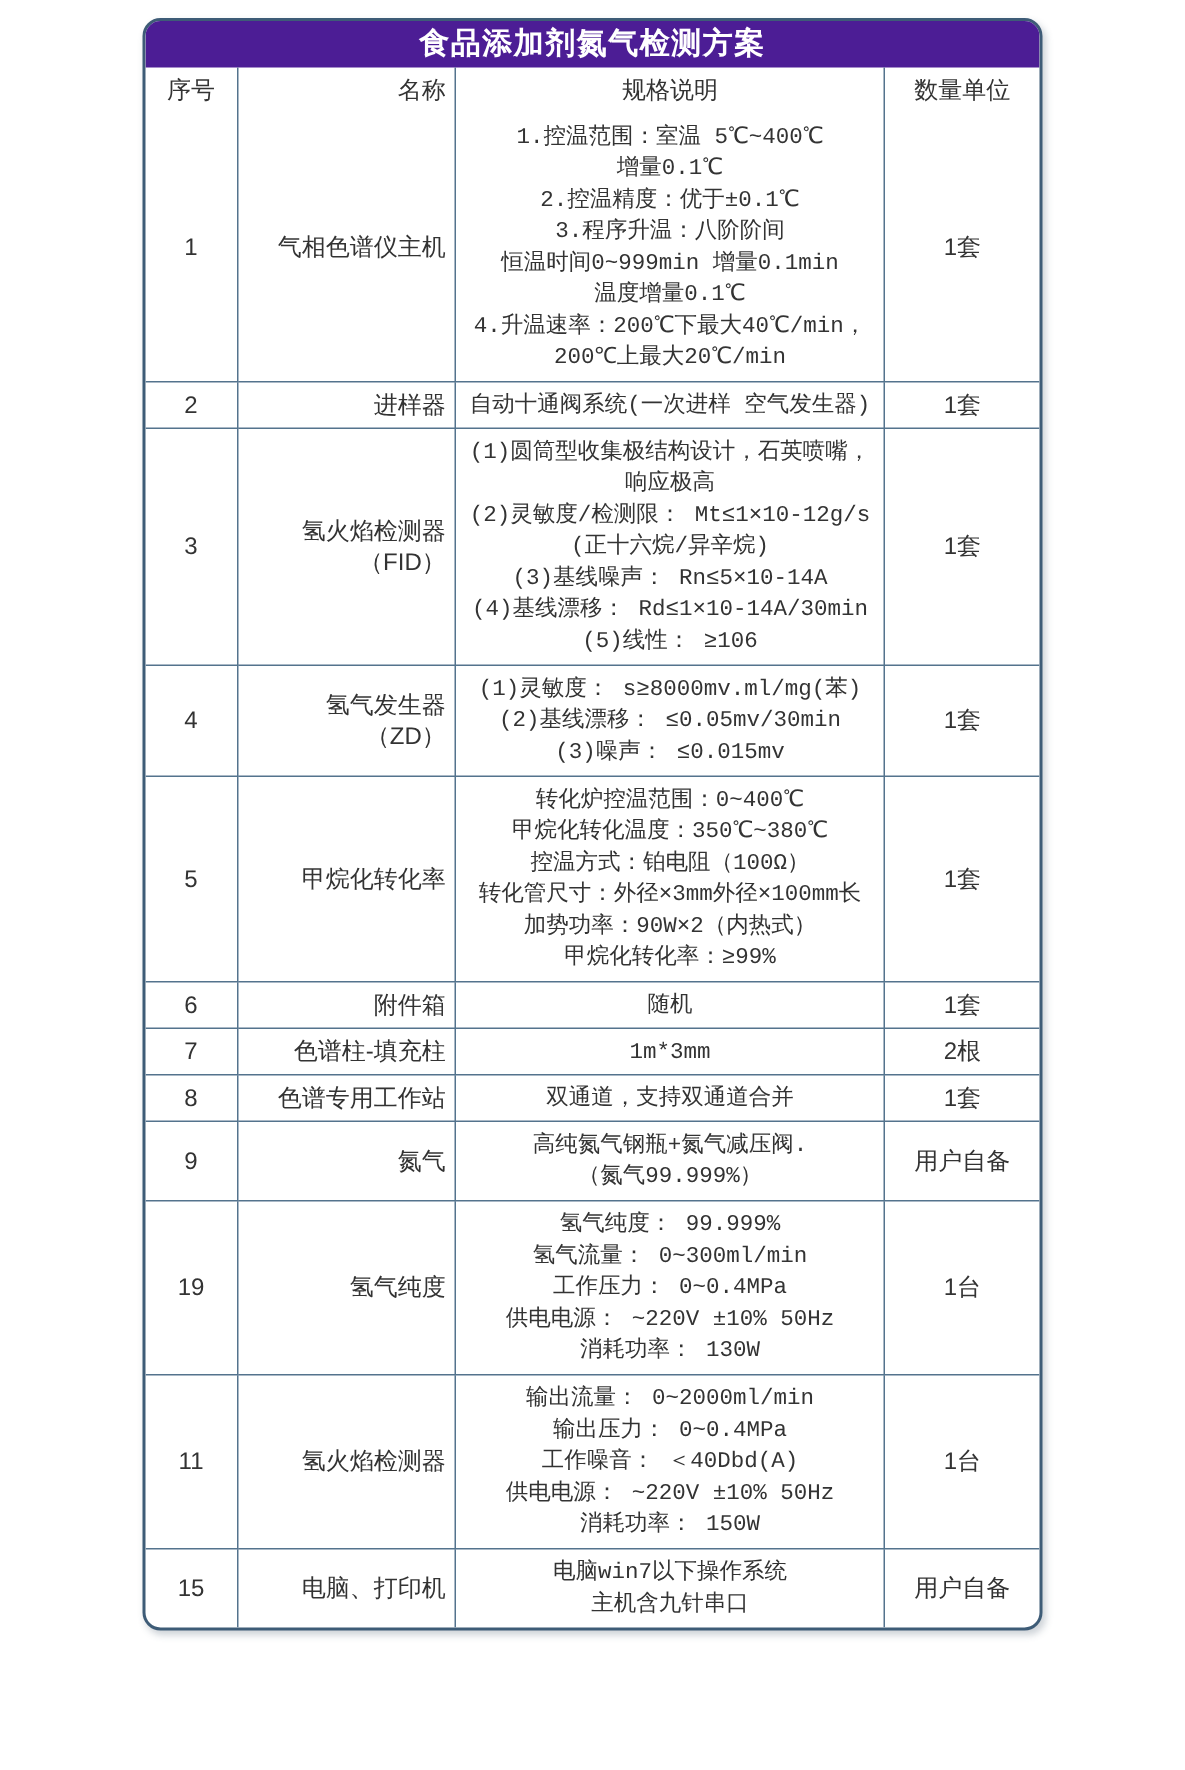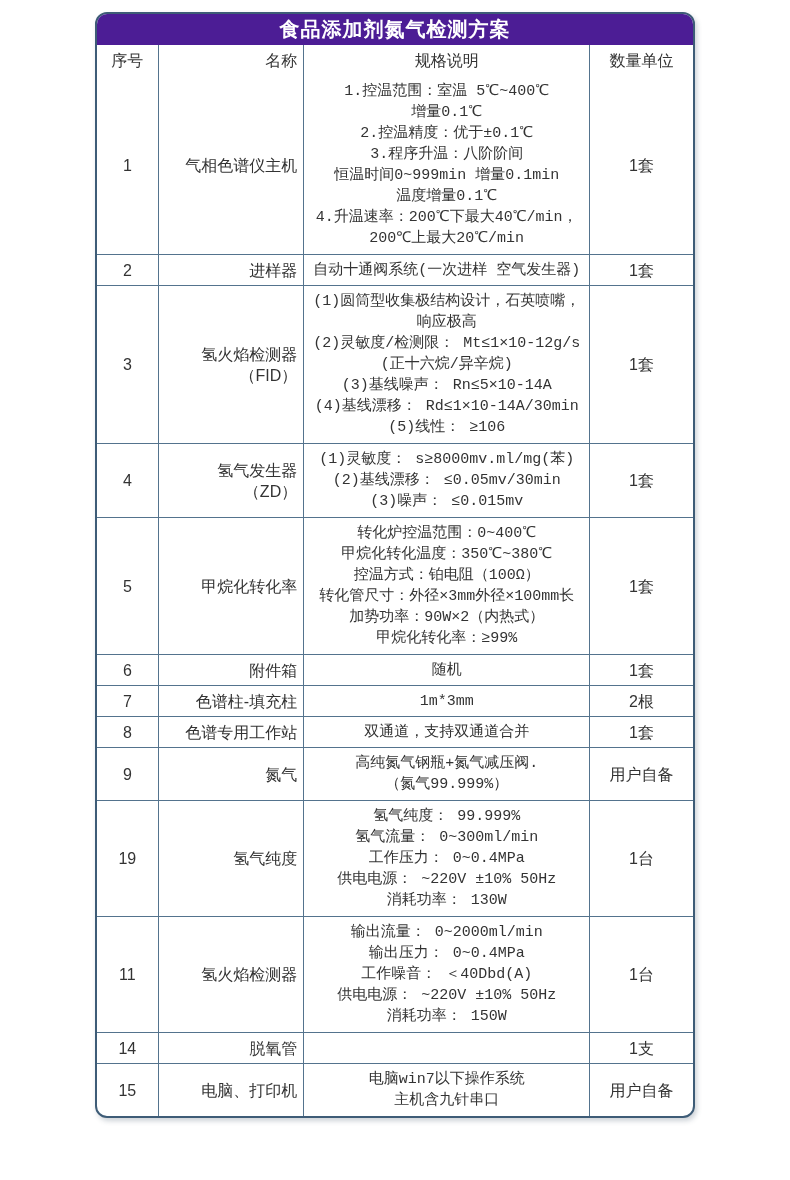--- a/index.html
+++ b/index.html
@@ -161,26 +161,20 @@
     <td class="c-spec">输出流量： 0~2000ml/min
 输出压力： 0~0.4MPa
 工作噪音： ＜40Dbd(A)
 供电电源： ~220V ±10% 50Hz
 消耗功率： 150W</td>
     <td class="c-qty">1台</td>
   </tr>
 
 
 
-  <tr class="r-short">
-    <td class="c-no">14</td>
-    <td class="c-name">脱氧管</td>
-    <td class="c-spec"></td>
-    <td class="c-qty">1支</td>
-  </tr>
 
   <tr>
     <td class="c-no">15</td>
     <td class="c-name">电脑、打印机</td>
     <td class="c-spec">电脑win7以下操作系统
 主机含九针串口</td>
     <td class="c-qty">用户自备</td>
   </tr>
 </tbody>
   </table>

